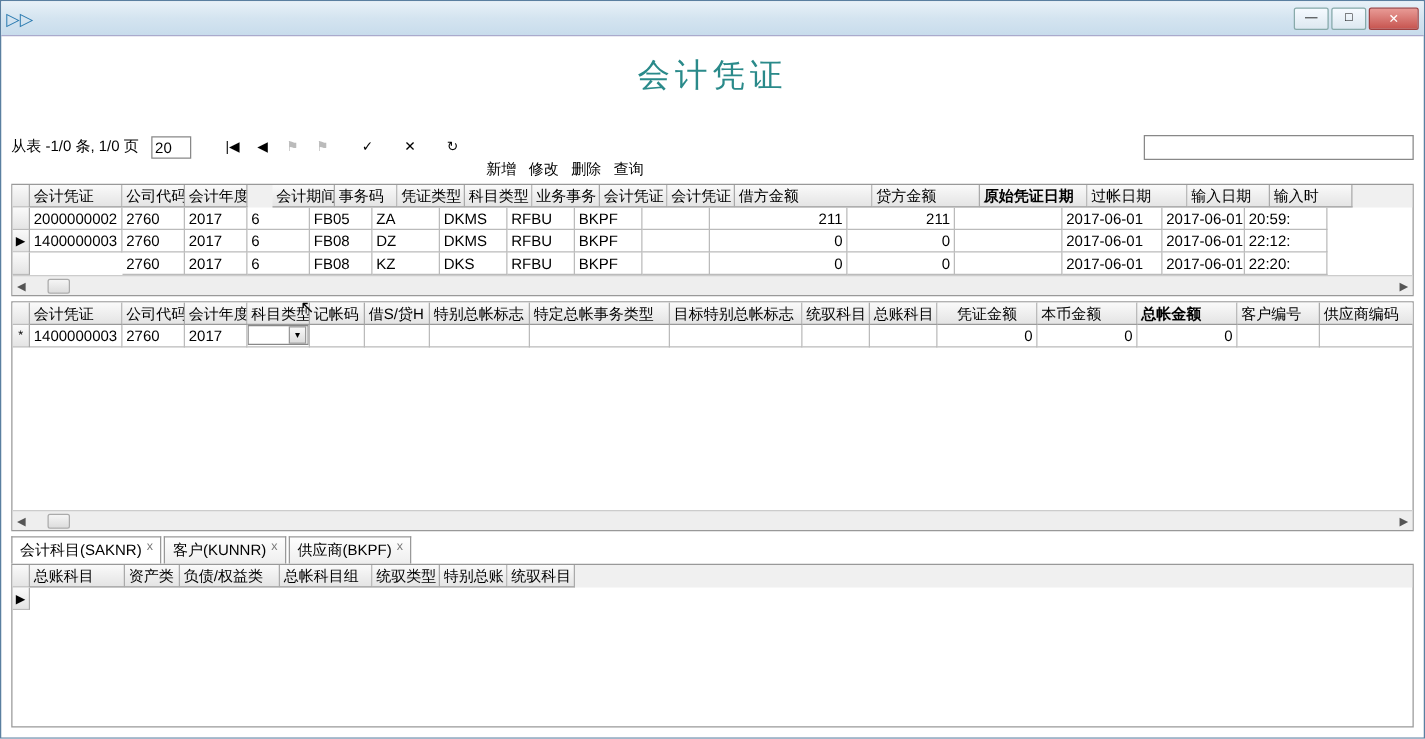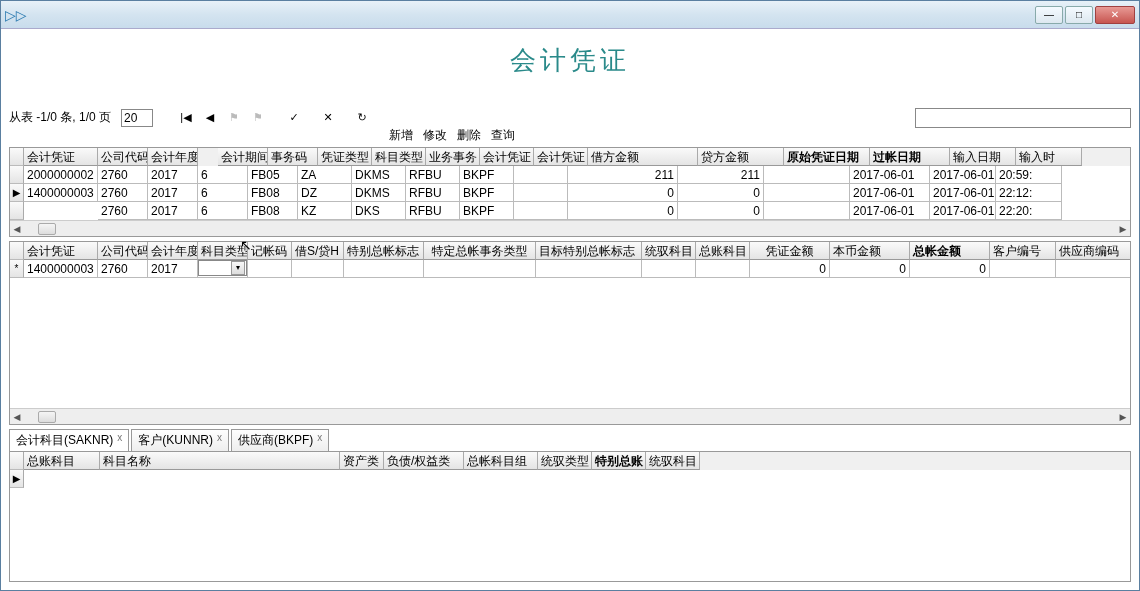--- a/index.html
+++ b/index.html
@@ -271,21 +271,21 @@
           <div class="cell" style="width: 50px; flex: 0 0 50px; margin-left: 20px;">会计期间</div>
           <div class="cell" style="width: 50px; flex: 0 0 50px;">事务码</div>
           <div class="cell" style="width: 54px; flex: 0 0 54px;">凭证类型</div>
           <div class="cell" style="width: 54px; flex: 0 0 54px;">科目类型</div>
           <div class="cell" style="width: 54px; flex: 0 0 54px;">业务事务</div>
           <div class="cell" style="width: 54px; flex: 0 0 54px;">会计凭证</div>
           <div class="cell" style="width: 54px; flex: 0 0 54px;">会计凭证</div>
           <div class="cell" style="width: 110px; flex: 0 0 110px;">借方金额</div>
           <div class="cell" style="width: 86px; flex: 0 0 86px;">贷方金额</div>
           <div class="cell" style="width: 86px; flex: 0 0 86px; font-weight: bold;">原始凭证日期</div>
-          <div class="cell" style="width: 80px; flex: 0 0 80px; font-weight: bold;">过帐日期</div>
+          <div class="cell" style="width: 80px; flex: 0 0 80px;">过帐日期</div>
           <div class="cell" style="width: 66px; flex: 0 0 66px;">输入日期</div>
           <div class="cell" style="width: 66px; flex: 0 0 66px;">输入时</div>
         </div>
       <div class="grid-body" id="g1-body">
           <div class="grid-row">
             <div class="rowhandle"></div>
             <div class="cell" style="width: 74px; flex: 0 0 74px;">2000000002</div>
             <div class="cell" style="width: 50px; flex: 0 0 50px;">2760</div>
             <div class="cell" style="width: 50px; flex: 0 0 50px;">2017</div>
             <div class="cell" style="width: 50px; flex: 0 0 50px;">6</div>
@@ -352,21 +352,21 @@
     <div class="grid grid2">
       <div class="grid-header-row" id="g2-head">
           <div class="rowhandle"></div>
           <div class="cell" style="width: 74px; flex: 0 0 74px;">会计凭证</div>
           <div class="cell" style="width: 50px; flex: 0 0 50px;">公司代码</div>
           <div class="cell" style="width: 50px; flex: 0 0 50px;">会计年度</div>
           <div class="cell" style="width: 50px; flex: 0 0 50px;">科目类型</div>
           <div class="cell" style="width: 44px; flex: 0 0 44px;">记帐码</div>
           <div class="cell" style="width: 52px; flex: 0 0 52px;">借S/贷H</div>
           <div class="cell" style="width: 80px; flex: 0 0 80px;">特别总帐标志</div>
-          <div class="cell" style="width: 112px; flex: 0 0 112px; text-align: center;">特定总帐事务类型</div>
+          <div class="cell" style="width: 112px; flex: 0 0 112px;">特定总帐事务类型</div>
           <div class="cell" style="width: 106px; flex: 0 0 106px;">目标特别总帐标志</div>
           <div class="cell" style="width: 54px; flex: 0 0 54px;">统驭科目</div>
           <div class="cell" style="width: 54px; flex: 0 0 54px;">总账科目</div>
           <div class="cell" style="width: 80px; flex: 0 0 80px; text-align: center;">凭证金额</div>
           <div class="cell" style="width: 80px; flex: 0 0 80px;">本币金额</div>
           <div class="cell" style="width: 80px; flex: 0 0 80px; font-weight: bold;">总帐金额</div>
           <div class="cell" style="width: 66px; flex: 0 0 66px;">客户编号</div>
           <div class="cell" style="width: 80px; flex: 0 0 80px;">供应商编码</div>
         </div>
       <div class="grid-body" id="g2-body">
@@ -414,26 +414,25 @@
         <div class="tab">
           <span>供应商(BKPF)</span>
           <span class="tab-close">x</span>
         </div>
       </div>
 
     <div class="grid grid3">
       <div class="grid-header-row" id="g3-head">
           <div class="rowhandle"></div>
           <div class="cell" style="width: 76px; flex: 0 0 76px;">总账科目</div>
-          <div class="cell" style="width: 240px; flex: 0 0 240px;">科目名称</div>
           <div class="cell" style="width: 44px; flex: 0 0 44px;">资产类</div>
           <div class="cell" style="width: 80px; flex: 0 0 80px;">负债/权益类</div>
           <div class="cell" style="width: 74px; flex: 0 0 74px;">总帐科目组</div>
           <div class="cell" style="width: 54px; flex: 0 0 54px;">统驭类型</div>
-          <div class="cell" style="width: 54px; flex: 0 0 54px; font-weight: bold;">特别总账</div>
+          <div class="cell" style="width: 54px; flex: 0 0 54px;">特别总账</div>
           <div class="cell" style="width: 54px; flex: 0 0 54px;">统驭科目</div>
         </div>
       <div class="grid-body" id="g3-body">
         <div class="grid-row">
           <div class="rowhandle">▶</div>
         </div>
       </div>
     </div>
 
   </div>

